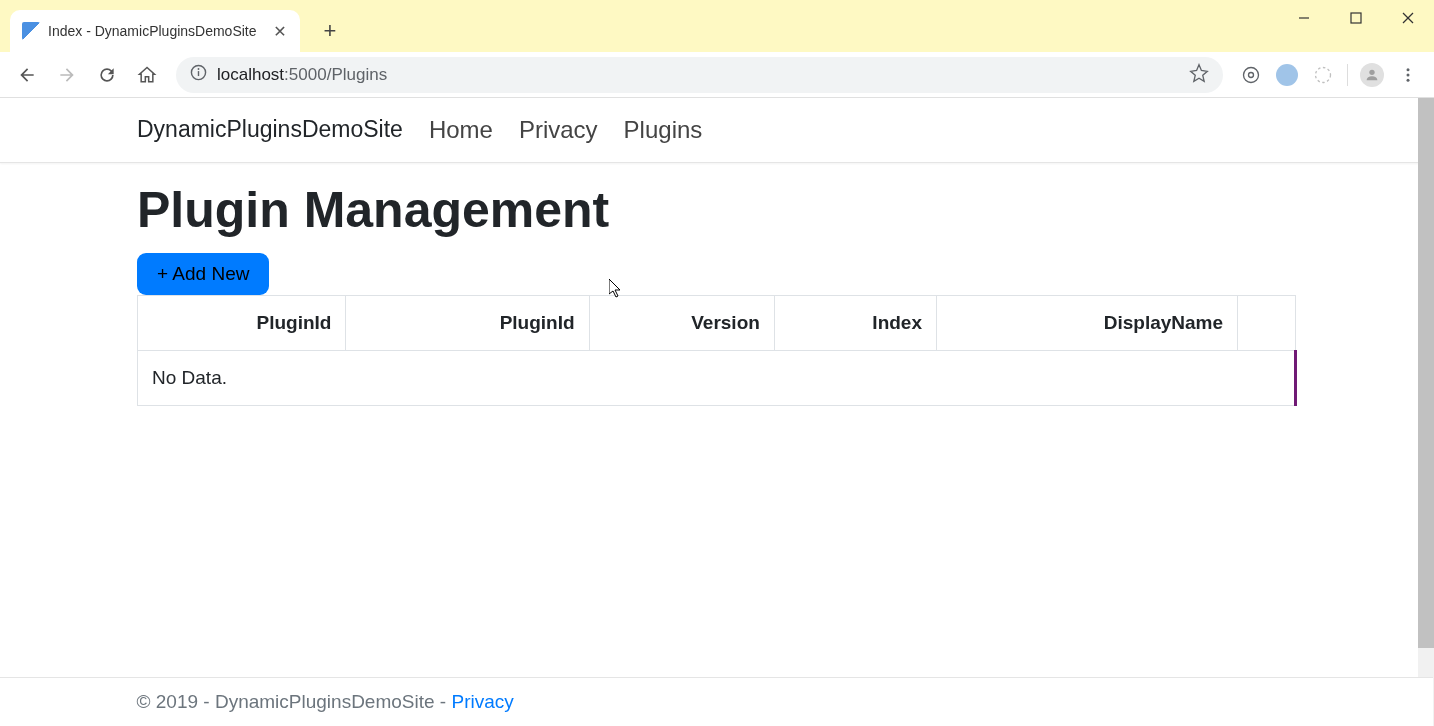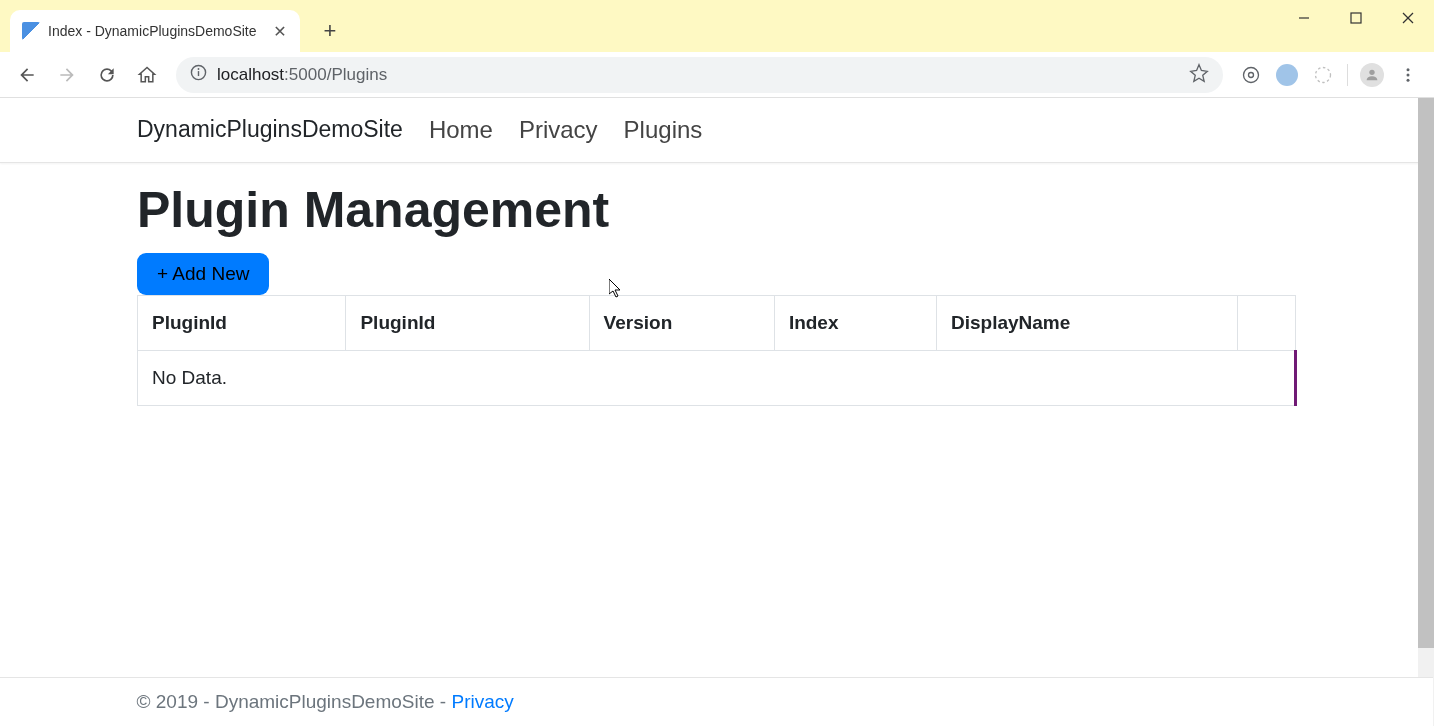--- a/index.html
+++ b/index.html
@@ -39,21 +39,21 @@
     .navbar-inner { max-width: 1160px; margin: 0 auto; padding: 18px 0; display: flex; align-items: flex-start; gap: 26px; }
     .brand { font-size: 23px; color: #212529; text-decoration: none; }
     .nav-link { font-size: 24px; color: #444; text-decoration: none; cursor: pointer; }
     
     .container { max-width: 1160px; margin: 0 auto; padding-top: 18px; }
     .page-title { font-size: 50px; font-weight: 600; color: #212529; margin-bottom: 14px; }
     .btn-primary { background: #007bff; color: #000000; border: none; padding: 10px 20px; font-size: 19px; border-radius: 9px; cursor: pointer; display: inline-flex; align-items: center; }
     
     .table { width: 100%; border-collapse: collapse; margin-top: 0; }
     .table th, .table td { border: 1px solid #dee2e6; padding: 16px 14px; text-align: left; font-size: 19px; }
-    .table th { font-weight: 700; color: #212529; }
+    .table th { font-weight: 700; color: #212529; text-align: right; }
     .table td { color: #212529; }
     
     .footer { position: absolute; bottom: 0; left: 0; right: 1px; border-top: 1px solid #e5e5e5; background: #fff; padding: 13px 0; }
     .footer-inner { max-width: 1160px; margin: 0 auto; font-size: 19px; color: #6c757d; }
     .footer-link { color: #007bff; text-decoration: none; cursor: pointer; }
     
     .cursor { position: absolute; left: 609px; top: 279px; pointer-events: none; z-index: 1000; }
     
     svg { pointer-events: none; }
   </style>

